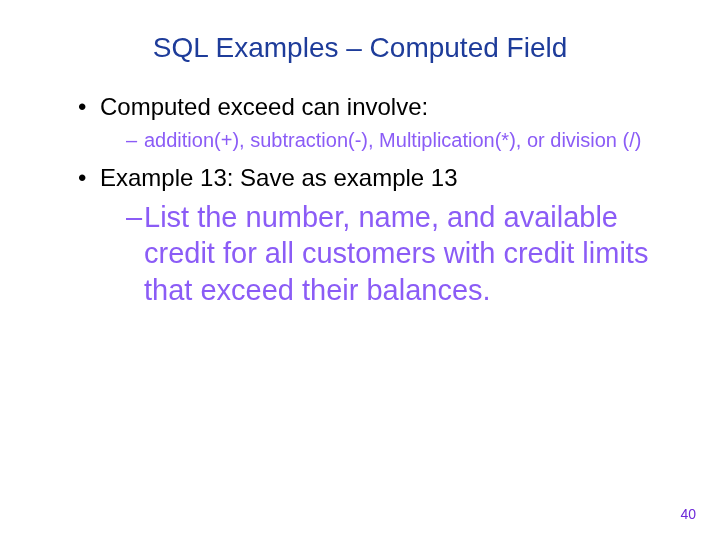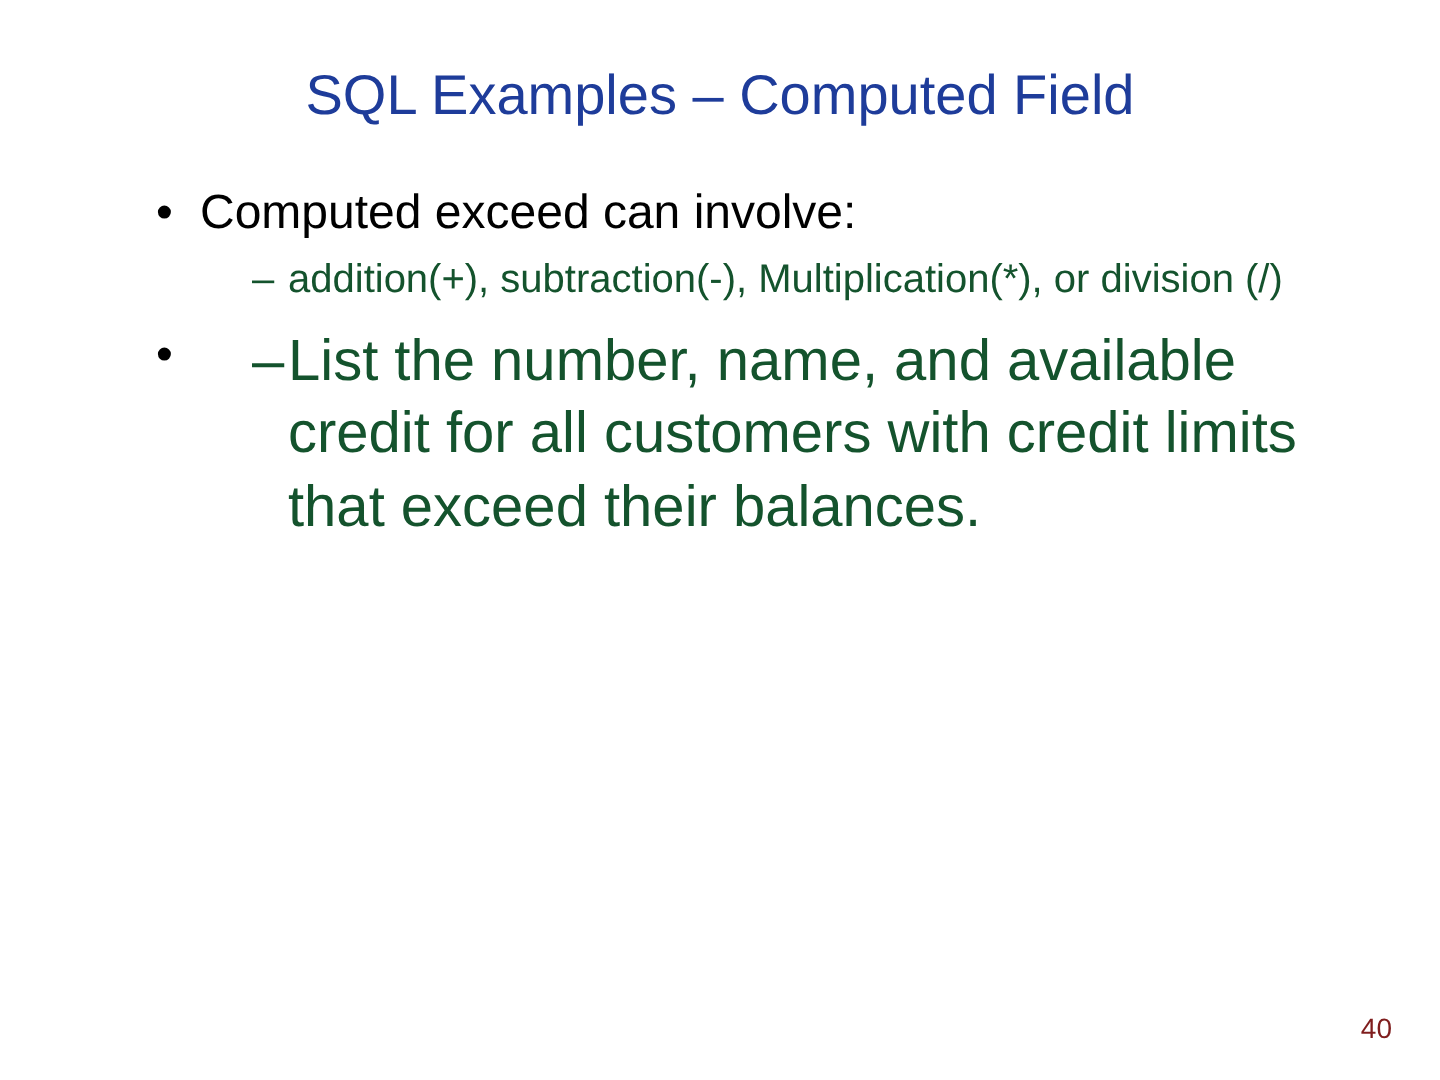--- a/index.html
+++ b/index.html
@@ -43,21 +43,21 @@
     top: 0;
     font-size: 24px;
   }
   .sub-list {
     list-style: none;
     padding-left: 26px;
     margin-top: 6px;
     margin-bottom: 10px;
   }
   .sub-item {
-    color: #14532d;
+    color: #8b5cf6;
     position: relative;
     padding-left: 18px;
     line-height: 1.25;
   }
   .sub-item::before {
     content: "–";
     position: absolute;
     left: 0;
     top: 0;
   }
@@ -65,39 +65,40 @@
     font-size: 20px;
   }
   .sub-item-large {
     font-size: 29px;
   }
   .page-number {
     position: absolute;
     bottom: 18px;
     right: 24px;
     font-size: 14px;
-    color: #7f1d1d;
+    color: #6d28d9;
   }
 </style>
 </head>
 <body>
 
 <div class="slide">
   <h1 class="title">SQL Examples – Computed Field</h1>
 
   <ul class="bullet-list">
     <li class="bullet-item">
       <span>Computed exceed can involve:</span>
       <ul class="sub-list">
         <li class="sub-item sub-item-small">
           <span>addition(+), subtraction(-), Multiplication(*), or division (/)</span>
         </li>
       </ul>
     </li>
     <li class="bullet-item">
+      <span>Example 13: Save as example 13</span>
       <ul class="sub-list">
         <li class="sub-item sub-item-large">
           <span>List the number, name, and available credit for all customers with credit limits that exceed their balances.</span>
         </li>
       </ul>
     </li>
   </ul>
 
   <div class="page-number">40</div>
 </div>

